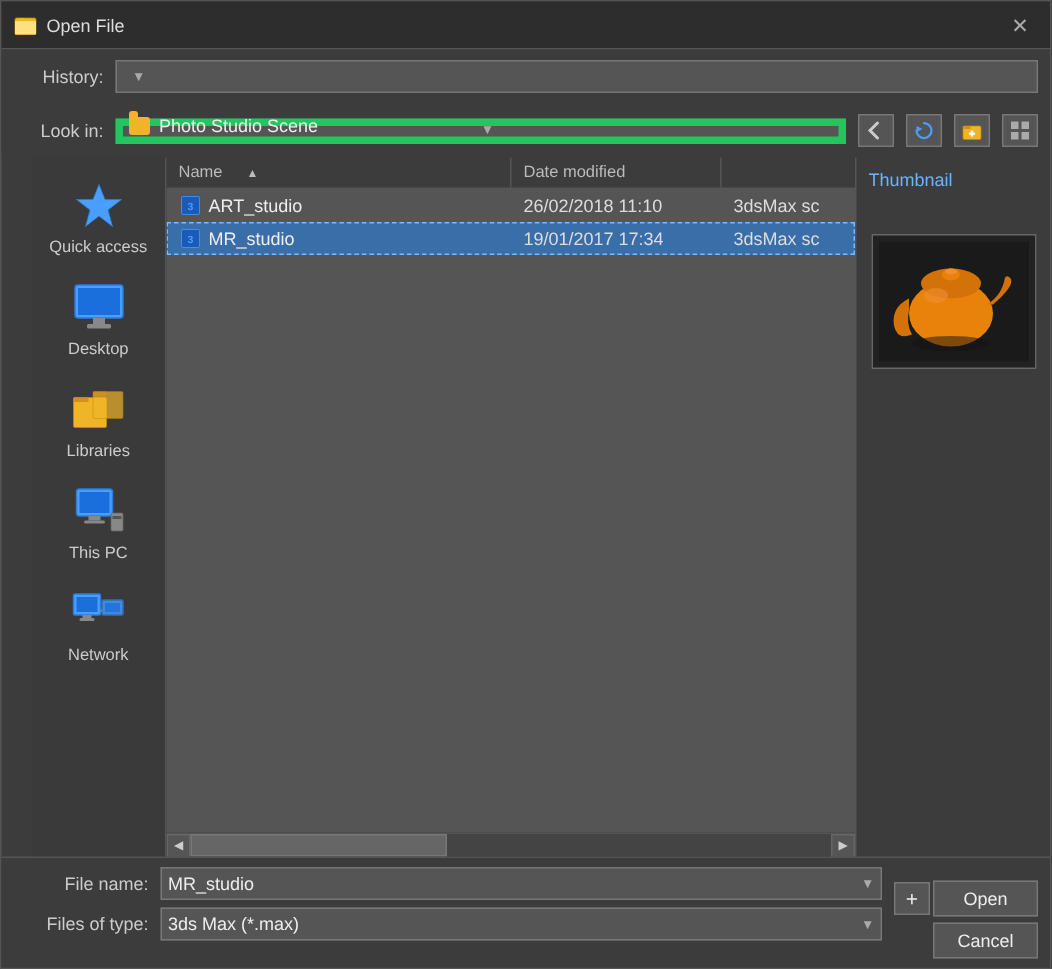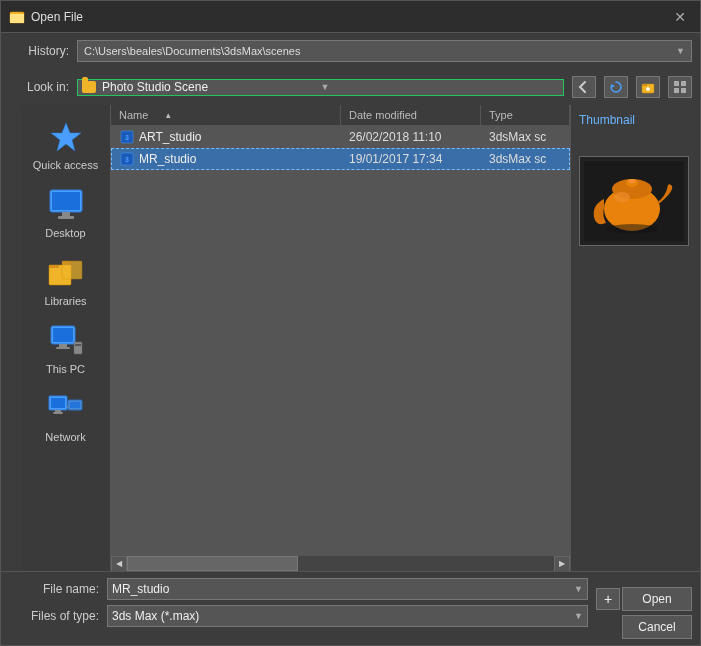--- a/index.html
+++ b/index.html
@@ -234,20 +234,21 @@
       flex-shrink: 0;
     }
 
     
     .thumbnail-panel {
       width: 130px;
       background: #3c3c3c;
       border-left: 1px solid #555;
       display: flex;
       flex-direction: column;
+      align-items: center;
       padding: 8px;
       flex-shrink: 0;
       gap: 21px;
     }
     .thumbnail-label {
       color: #6ab4ff;
       font-size: 12px;
       margin-bottom: 8px;
       align-self: flex-start;
     }
@@ -393,28 +394,27 @@
         <rect x="3" y="3" width="5" height="2" rx="1" fill="#f0b429"></rect>
       </svg>
     </div>
     <span class="title-bar-text">Open File</span>
     <div class="title-bar-close">✕</div>
   </div>
 
   <div class="toolbar-row">
     <span class="toolbar-label">History:</span>
     <div class="toolbar-input" style="display:flex; align-items:center; justify-content:space-between; background:#555; cursor:pointer;">
-      <span style="flex:1; overflow:hidden; white-space:nowrap; text-overflow:ellipsis; font-size:11px; color:#ddd;">C:\Users\beales\Documents\3dsMax\scenes</span>
       <span style="font-size:9px; color:#aaa; margin-left:4px;">▼</span>
     </div>
   </div>
 
   <div class="toolbar-row">
     <span class="toolbar-label">Look in:</span>
-    <div class="toolbar-dropdown" style="background:#555; border:1px solid #22c55e; height:17px; display:flex; align-items:center; padding:0 4px; flex:1; cursor:pointer;">
+    <div class="toolbar-dropdown" style="background:#555; border:5px solid #22c55e; height:17px; display:flex; align-items:flex-end; padding:0 4px; flex:1; cursor:pointer;">
       <div style="display:flex; align-items:center; gap:6px; flex:1;">
         <div class="folder-small"></div>
         <span style="color:#eee; font-size:12px;">Photo Studio Scene</span>
       </div>
       <span class="dropdown-arrow">▼</span>
     </div>
 
     <div class="toolbar-btn" title="Back">
       <svg width="14" height="14" viewBox="0 0 14 14">
           <path d="M8 2 L3 7 L8 12" stroke="#ccc" stroke-width="2" fill="none" stroke-linecap="round"></path>
@@ -516,23 +516,20 @@
 
     <div class="file-area">
 
       <div class="file-list-header">
         <div class="file-list-header-col col-name">
           <span>Name</span>
           <span class="sort-arrow">▲</span>
         </div>
         <div class="file-list-header-col col-date">
           <span>Date modified</span>
-        </div>
-        <div class="file-list-header-col col-type">
-          <span>Type</span>
         </div>
       </div>
 
       <div class="file-list">
         <div class="file-row">
           <div class="file-row-name">
             <div class="file-icon-3ds">
               <svg width="14" height="14" viewBox="0 0 14 14">
                 <rect x="1" y="1" width="12" height="12" rx="1" fill="#1a5ab8" stroke="#4a9eff" stroke-width="0.5"></rect>
                 <text x="7" y="10" text-anchor="middle" font-size="7" fill="#4a9eff" font-weight="bold">3</text>

